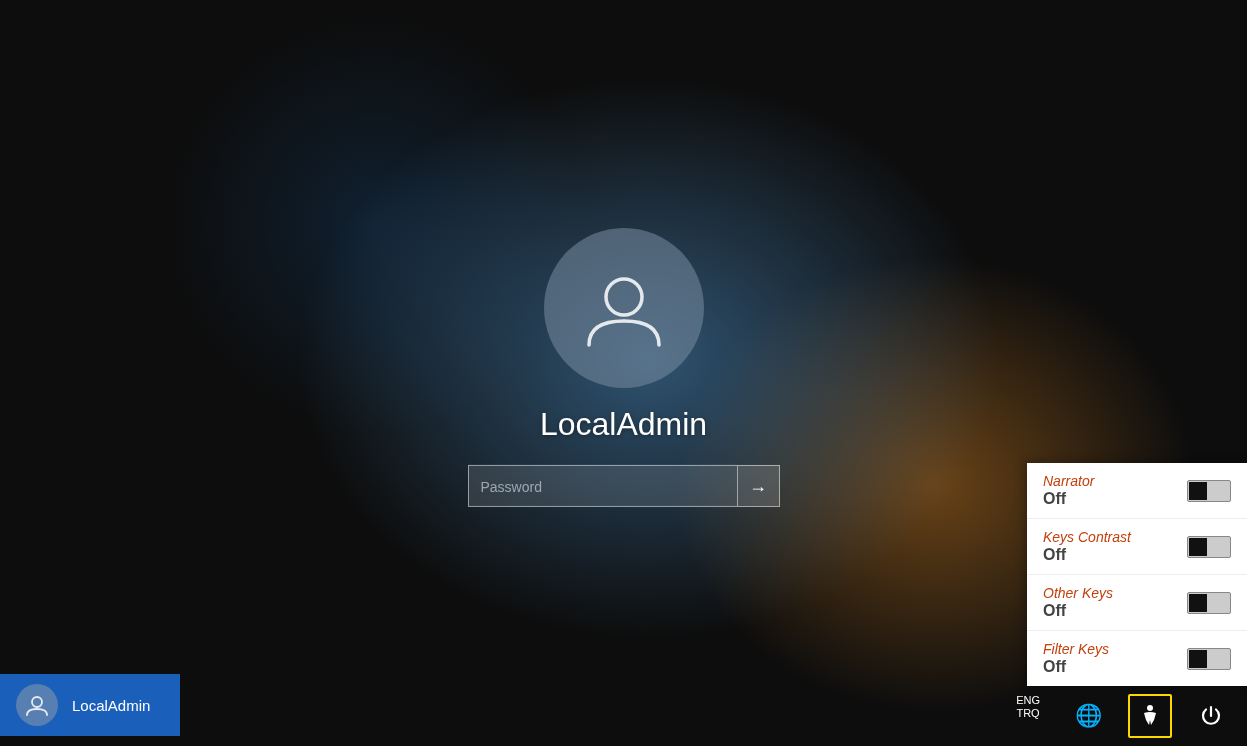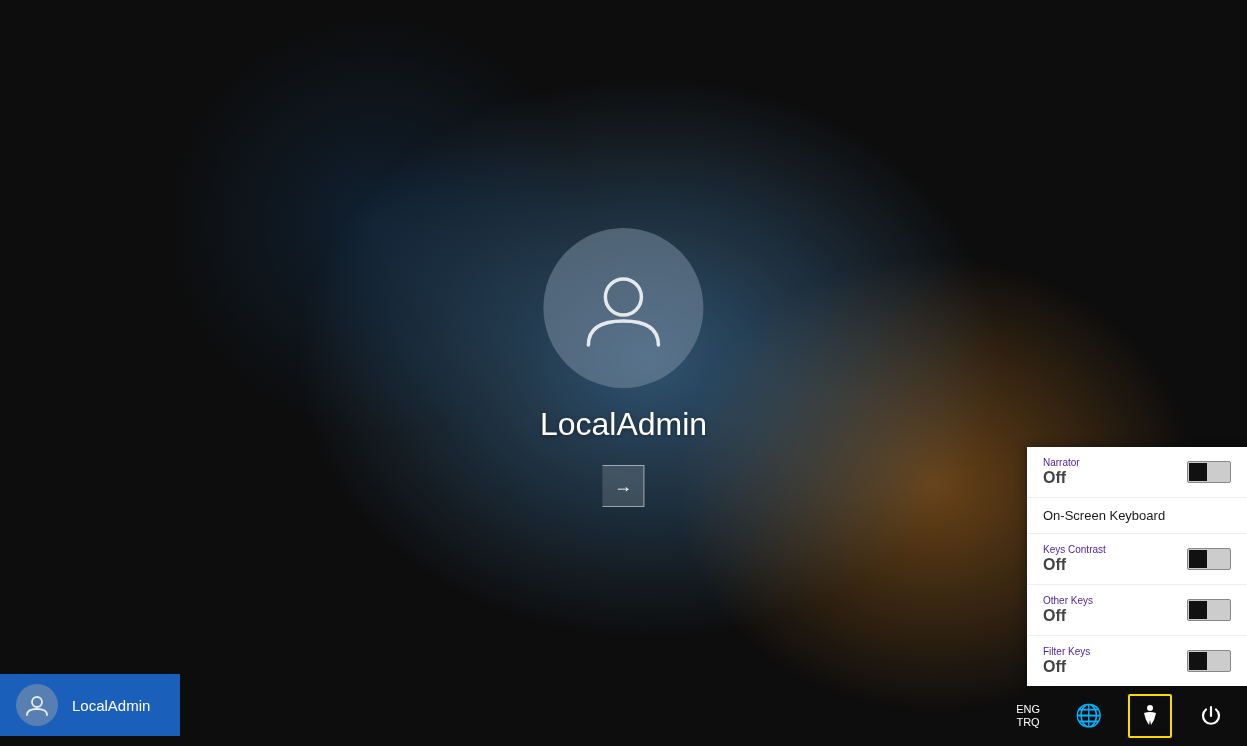--- a/index.html
+++ b/index.html
@@ -143,21 +143,21 @@
       font-size: 15px;
       font-weight: 400;
     }
 
     
     .bottom-right {
       position: absolute;
       bottom: 0;
       right: 0;
       display: flex;
-      align-items: center;
+      align-items: flex-start;
       gap: 17px;
       padding: 8px 14px;
     }
 
     .lang-indicator {
       color: #fff;
       font-size: 11px;
       text-align: center;
       line-height: 1.2;
       margin-right: 10px;
@@ -204,23 +204,24 @@
       border-bottom: none;
     }
 
     .acc-item-left {
       display: flex;
       flex-direction: column;
       gap: 1px;
     }
 
     .acc-label {
-      font-size: 10px;
-      color: #4c1d95;
+      font-size: 14px;
+      color: #c2410c;
       font-weight: 400;
+      font-style: italic;
     }
 
     .acc-status {
       font-size: 16px;
       color: #444;
       font-weight: 600;
     }
 
     .acc-item-simple {
       padding: 10px 16px;
@@ -264,20 +265,21 @@
 
 <div class="login-center">
   <div class="avatar-circle">
     <svg class="avatar-icon" width="90" height="90" viewBox="0 0 90 90" fill="none">
       <circle cx="45" cy="34" r="18" stroke="rgba(255,255,255,0.85)" stroke-width="3.5" fill="none"></circle>
       <path d="M10 82 Q10 58 45 58 Q80 58 80 82" stroke="rgba(255,255,255,0.85)" stroke-width="3.5" fill="none" stroke-linecap="round"></path>
     </svg>
   </div>
   <div class="user-name">LocalAdmin</div>
   <div class="password-row">
+    <input class="password-input" type="password" placeholder="Password" style="">
     <button class="submit-btn">
       <span>→</span>
     </button>
   </div>
 </div>
 
 <div class="user-list">
   <div class="user-item active">
     <div class="user-avatar-small">
       <svg width="24" height="24" viewBox="0 0 24 24" fill="none">
@@ -295,23 +297,20 @@
     <div class="acc-item-left">
       <span class="acc-label">Narrator</span>
       <span class="acc-status">Off</span>
     </div>
     <div class="toggle off">
       <div class="toggle-thumb"></div>
     </div>
   </div>
 
 
-  <div class="acc-item-simple">
-    <span>On-Screen Keyboard</span>
-  </div>
 
   <div class="acc-item">
     <div class="acc-item-left">
       <span class="acc-label">Keys Contrast</span>
       <span class="acc-status">Off</span>
     </div>
     <div class="toggle off">
       <div class="toggle-thumb"></div>
     </div>
   </div>

